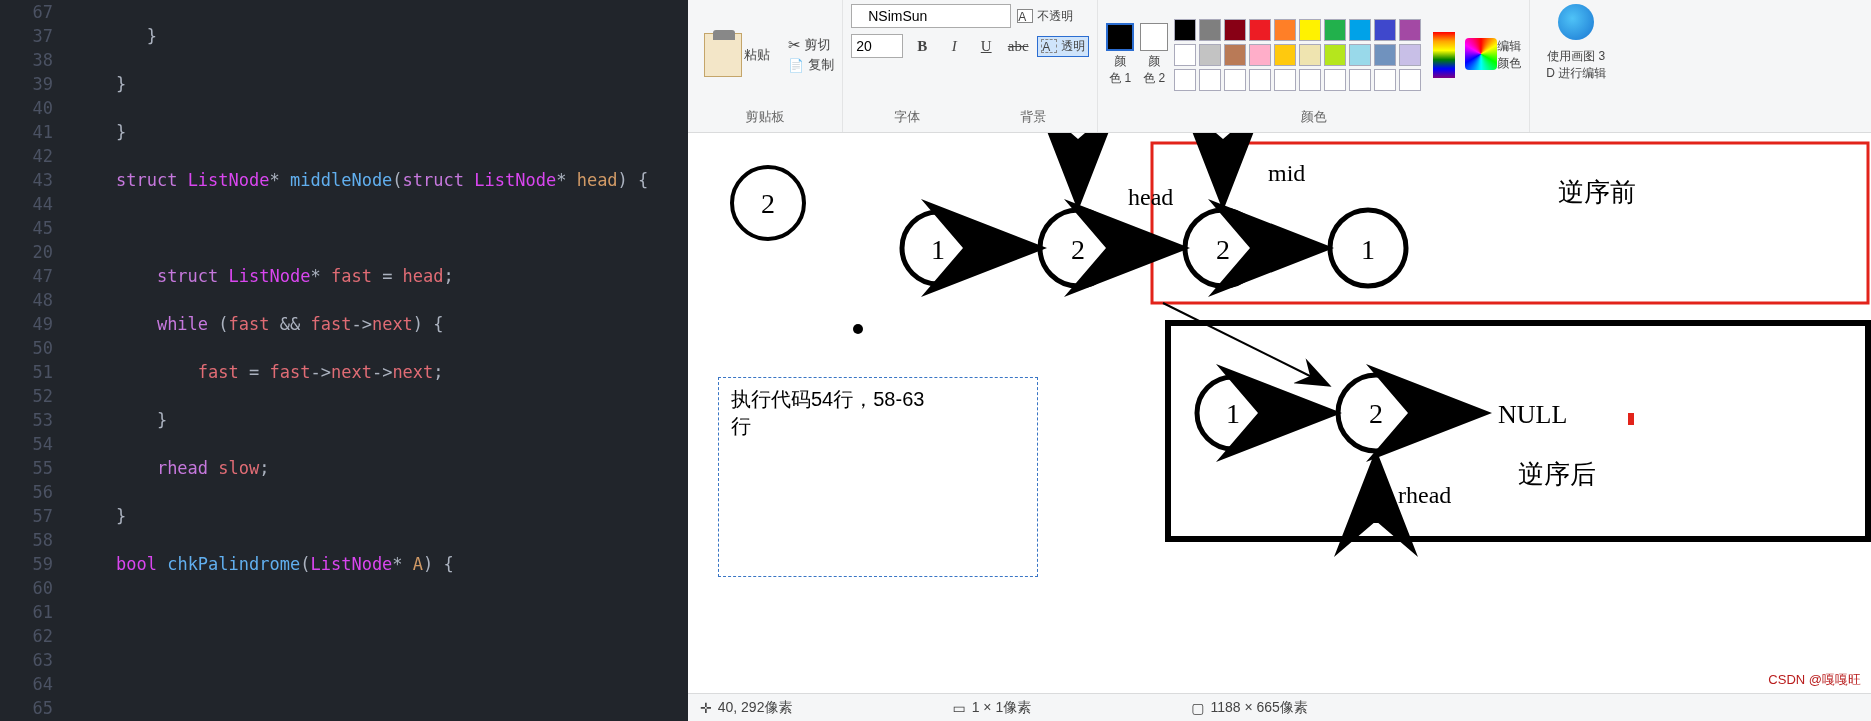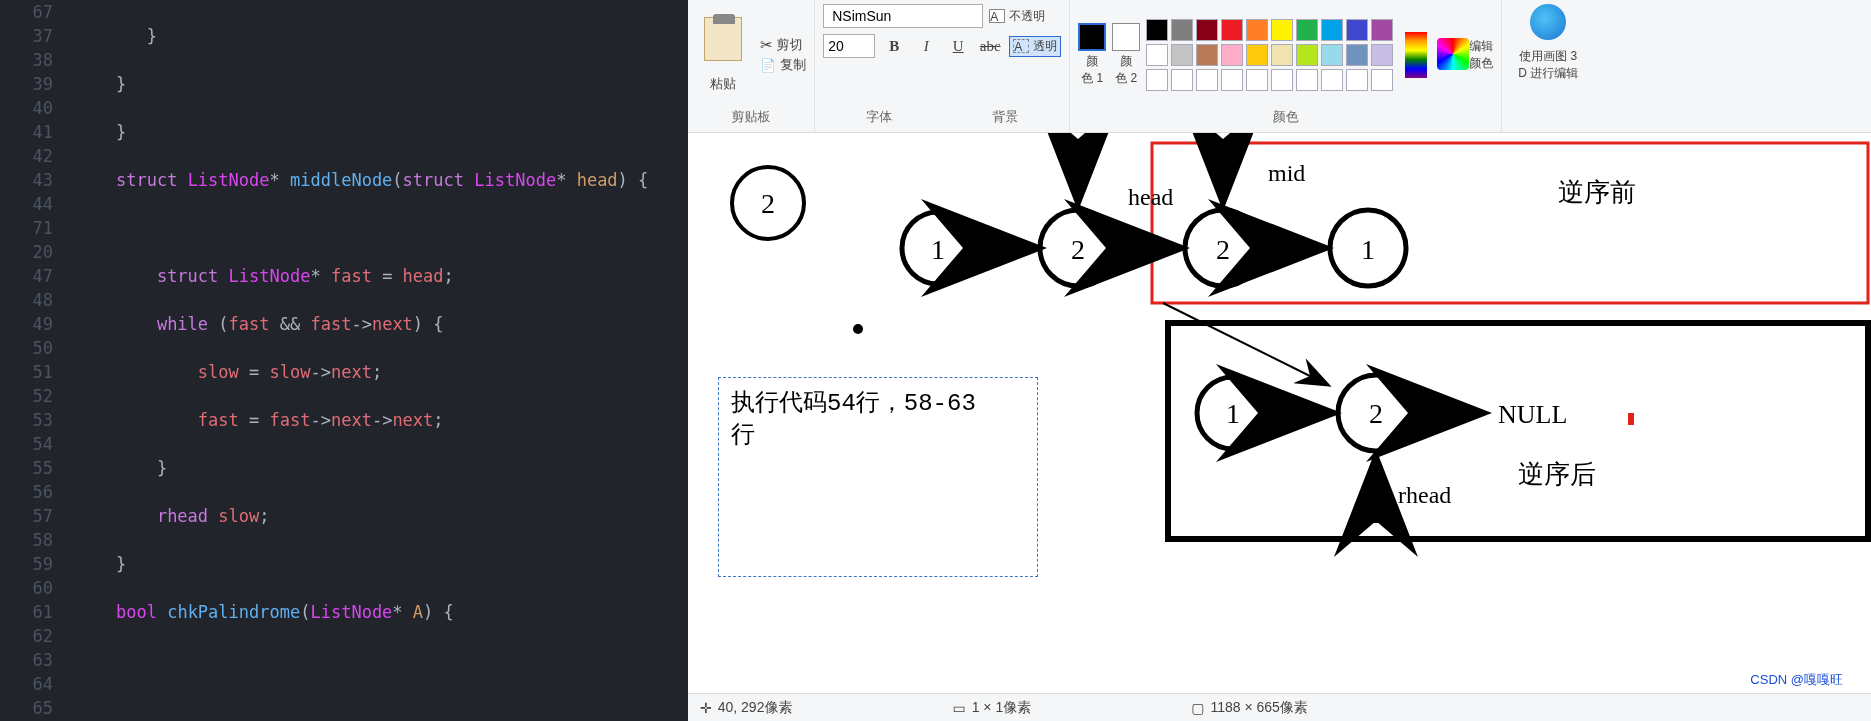--- a/index.html
+++ b/index.html
@@ -13,29 +13,29 @@
 .ty{color:#d946ef}
 .fn{color:#61afef}
 .id{color:#e06c75}
 .pa{color:#d19a66}
 .ret{color:#c678dd}
 .paint{flex:1;height:100%;background:#fff;display:flex;flex-direction:column;position:relative}
 .ribbon{height:133px;background:#f5f6f7;border-bottom:1px solid #dadbdc;display:flex;font-size:13px;color:#444}
 .ribbon-group{border-right:1px solid #e3e4e5;display:flex;flex-direction:column;align-items:center;padding:4px 8px 2px}
 .group-body{flex:1;display:flex;align-items:center;gap:6px}
 .group-label{font-size:13px;color:#666;padding:2px 0 4px}
-.paste-btn{display:flex;flex-direction:column;align-items:center;padding:4px 8px;gap:14px}
+.paste-btn{display:flex;align-items:center;padding:4px 8px;gap:2px}
 .paste-icon{width:38px;height:44px;border:1px solid #c4a56a;background:#f3e6c8;position:relative}
 .paste-icon::after{content:"";position:absolute;left:8px;top:-4px;width:22px;height:10px;background:#888;border-radius:3px 3px 0 0}
 .clip-side{display:flex;flex-direction:column;gap:2px;margin-left:4px;font-size:13px}
 .clip-side div{display:flex;align-items:center;gap:4px}
 .scissors{font-size:15px}
 .font-body{display:flex;flex-direction:column;gap:6px;align-items:flex-start}
 .font-row{display:flex;gap:6px;align-items:center}
-.font-select{width:160px;height:24px;border:1px solid #ababab;background:#fff;font-size:14px;padding:2px 8px}
+.font-select{width:160px;height:24px;border:1px solid #ababab;background:#fff;font-size:14px;padding:2px 16px}
 .size-select{width:52px;height:24px;border:1px solid #ababab;background:#fff;font-size:14px;padding:2px 4px}
 .fbtn{width:26px;height:24px;border:1px solid transparent;display:flex;align-items:center;justify-content:center;font-size:15px;font-family:"Times New Roman",serif}
 .fbtn.b{font-weight:bold}
 .fbtn.i{font-style:italic}
 .fbtn.u{text-decoration:underline}
 .fbtn.s{text-decoration:line-through}
 .color-group{display:flex;align-items:center;gap:6px}
 .color-swatch{display:flex;flex-direction:column;align-items:center;gap:2px;font-size:12px}
 .swatch{width:28px;height:28px;border:1px solid #8a8a8a}
 .swatch.active{border:2px solid #2b6dd1;background:#000}
@@ -44,38 +44,38 @@
 .pc{width:22px;height:22px;border:1px solid #aab}
 .grad{width:22px;height:46px;background:linear-gradient(red,orange,yellow,green,blue,purple);margin-left:6px}
 .edit-colors{display:flex;flex-direction:row;align-items:center;font-size:12px;margin-left:4px}
 .ec-icon{width:32px;height:32px;background:conic-gradient(red,yellow,lime,cyan,blue,magenta,red);border-radius:4px;margin-bottom:2px}
 .p3d{display:flex;flex-direction:column;align-items:center;font-size:12px;padding:0 8px}
 .p3d-icon{width:36px;height:36px;background:radial-gradient(circle at 40% 40%,#4fc3f7,#1976d2);border-radius:50%;margin-bottom:2px}
 .canvas{flex:1;background:#fff;position:relative;overflow:hidden}
 .status{height:28px;border-top:1px solid #dadbdc;background:#f5f6f7;display:flex;align-items:center;font-size:14px;color:#444;gap:160px;padding-left:12px}
 .status span{display:flex;align-items:center;gap:6px}
 .diag-svg{position:absolute;left:0;top:0}
-.textbox{position:absolute;border:1px dashed #3a76c5;font-size:24px;font-family:Liberation Mono, monospace;padding:8px 12px;color:#000}
-.watermark{position:absolute;right:28px;bottom:32px;font-size:13px;color:#1d4ed8}
+.textbox{position:absolute;border:1px dashed #3a76c5;font-size:20px;font-family:Liberation Sans, sans-serif;padding:8px 12px;color:#000}
+.watermark{position:absolute;right:10px;bottom:32px;font-size:13px;color:#b91c1c}
 </style>
 </head>
 <body>
 
 <div class="editor">
   <div class="gutter">
     <div>67</div>
     <div>37</div>
     <div>38</div>
     <div>39</div>
     <div>40</div>
     <div>41</div>
     <div>42</div>
     <div>43</div>
     <div>44</div>
-    <div>71</div>
+    <div>45</div>
     <div>20</div>
     <div>47</div>
     <div>48</div>
     <div>49</div>
     <div>50</div>
     <div>51</div>
     <div>52</div>
     <div>53</div>
     <div>54</div>
     <div>55</div>
@@ -91,21 +91,20 @@
     <div>65</div>
   </div>
   <div class="code">
 <div>       }</div>
 <div>    }</div>
 <div>    }</div>
 <div>    <span class="kw">struct</span> <span class="ty">ListNode</span>* <span class="fn">middleNode</span>(<span class="kw">struct</span> <span class="ty">ListNode</span>* <span class="pa">head</span>) {</div>
 <div></div>
 <div>        <span class="kw">struct</span> <span class="ty">ListNode</span>* <span class="id">fast</span> = <span class="id">head</span>;</div>
 <div>        <span class="kw">while</span> (<span class="id">fast</span> &amp;&amp; <span class="id">fast</span>-&gt;<span class="id">next</span>) {</div>
-<div>            <span class="id">slow</span> = <span class="id">slow</span>-&gt;<span class="id">next</span>;</div>
 <div>            <span class="id">fast</span> = <span class="id">fast</span>-&gt;<span class="id">next</span>-&gt;<span class="id">next</span>;</div>
 <div>        }</div>
 <div>        <span class="ret">rhead</span> <span class="id">slow</span>;</div>
 <div>    }</div>
 <div>    <span class="ty">bool</span> <span class="fn">chkPalindrome</span>(<span class="ty">ListNode</span>* <span class="pa">A</span>) {</div>
 <div></div>
 
 
 
 

